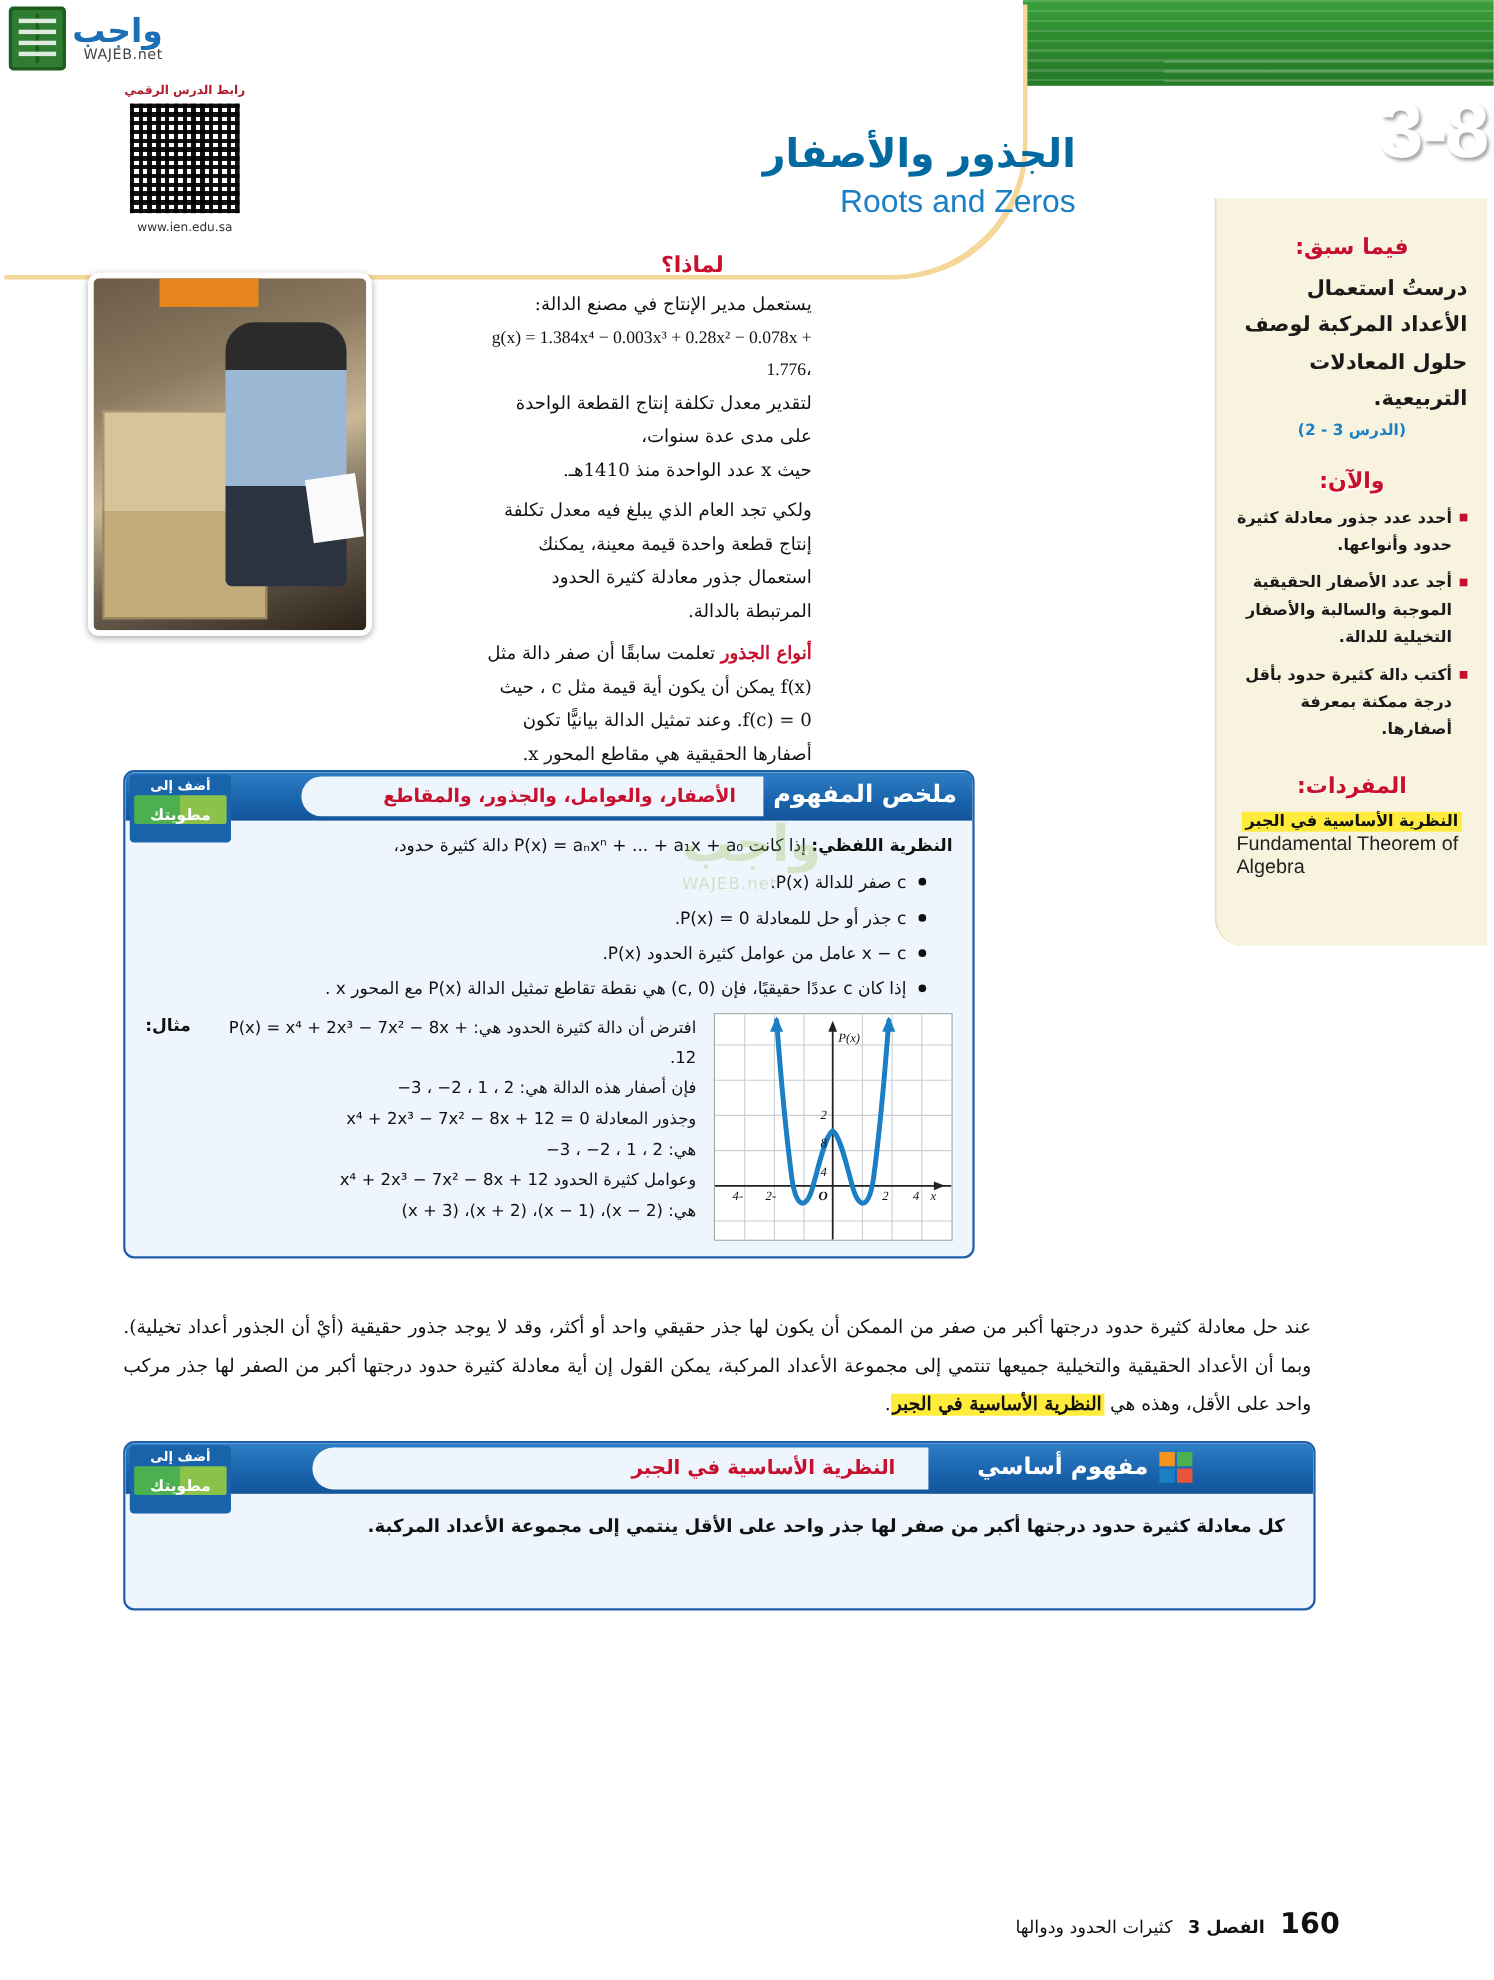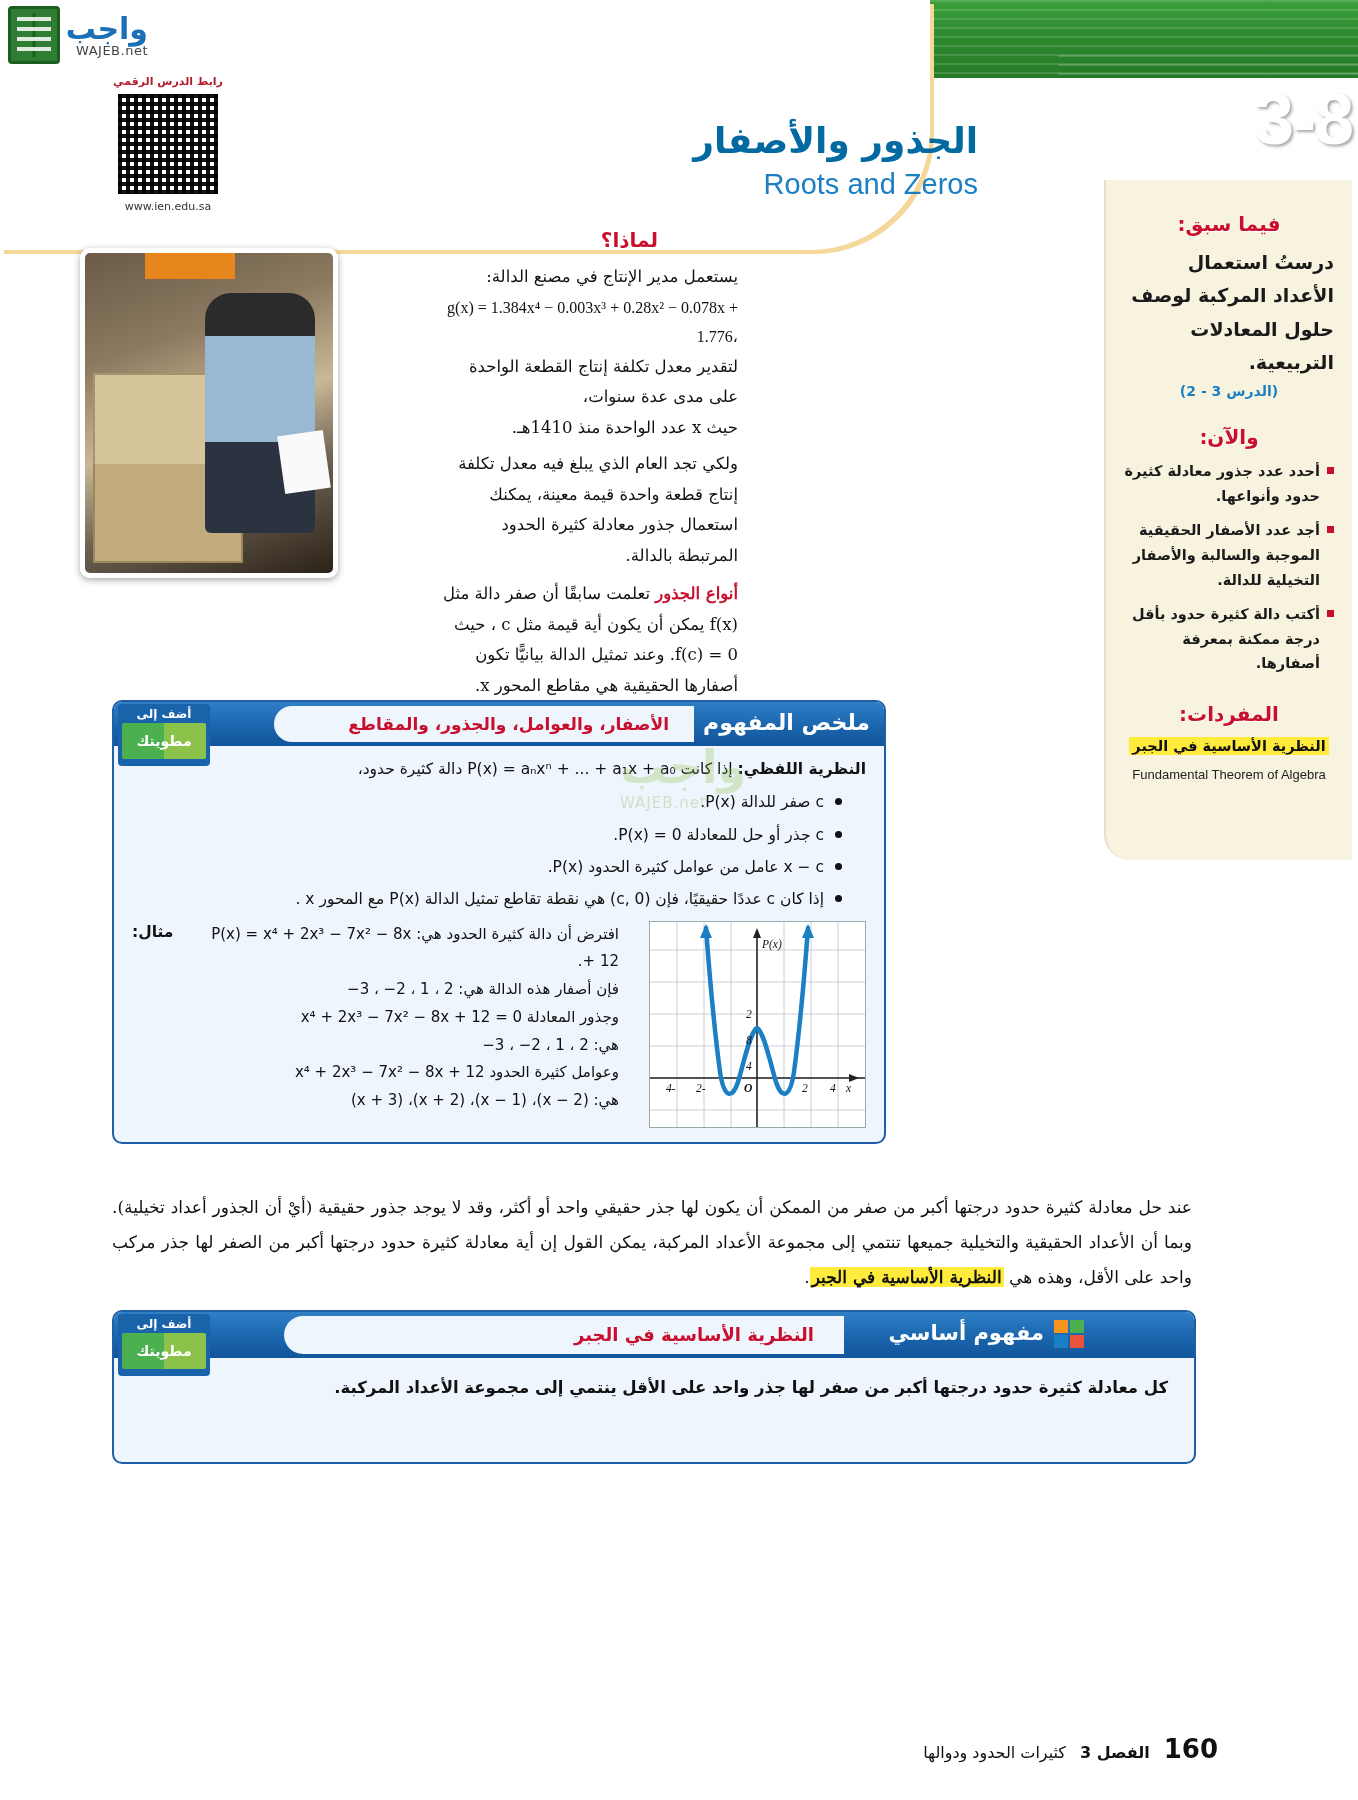--- a/index.html
+++ b/index.html
@@ -122,21 +122,21 @@
     font-size:14.5px;color:#1a1a1a;line-height:1.7;font-weight:bold;
     text-align:right;margin-bottom:10px;padding-right:14px;position:relative;
   }
   .sb-list li:before{
     content:"";position:absolute;right:0;top:8px;width:7px;height:7px;background:#c8102e;
   }
   .vocab-ar{
     background:#ffeb3b;color:#111;font-weight:bold;font-size:14.5px;
     display:inline-block;padding:1px 3px;
   }
-  .vocab-en{font-size:13px;color:#222;direction:ltr;text-align:center;margin-top:12px;font-family:"Liberation Sans",sans-serif;}
+  .vocab-en{font-size:18px;color:#222;direction:ltr;text-align:left;margin-top:1px;font-family:"Liberation Sans",sans-serif;}
   .vocab-box{text-align:center;margin-top:8px;}
 
   
   .why-head{
     position:absolute;right:700px;top:228px;z-index:30;
     color:#c8102e;font-weight:bold;font-size:20px;
     text-shadow:1px 1px 0 rgba(255,255,255,.9);
   }
   .why-body{
     position:absolute;right:620px;top:262px;width:300px;z-index:30;
@@ -190,32 +190,32 @@
   }
   .concept-head .h-sub2{
     position:absolute;right:215px;top:12px;color:#c8102e;font-weight:bold;font-size:17px;
   }
   .foldable{
     position:absolute;left:4px;top:2px;width:92px;height:62px;z-index:5;
     background:#1963ab;border-radius:4px;text-align:center;
   }
   .foldable .fl-top{color:#fff;font-size:12px;font-weight:bold;padding-top:3px;}
   .foldable .fl-bot{
-    margin:2px auto 0;width:84px;height:36px;
+    margin:2px auto 0;width:84px;height:26px;
     background:linear-gradient(90deg,#4caf50 0 50%,#8bc34a 50% 100%);
     color:#fff;font-size:14px;font-weight:bold;line-height:36px;border-radius:2px;
   }
   .concept-body{padding:10px 18px 8px;font-size:15.5px;color:#111;}
   .cb-line{margin:0 0 7px;line-height:1.7;text-align:right;}
   .lbl{font-weight:bold;}
   .bul{list-style:none;margin:4px 24px 8px 0;padding:0;}
   .bul li{position:relative;padding-right:18px;margin-bottom:6px;line-height:1.7;text-align:right;}
   .bul li:before{content:"";position:absolute;right:0;top:9px;width:7px;height:7px;border-radius:50%;background:#111;}
 
-  .example-row{display:flex;flex-direction:row;gap:22px;margin-top:6px;}
+  .example-row{display:flex;flex-direction:row;gap:8px;margin-top:6px;}
   .example-label{font-weight:bold;font-size:15.5px;width:54px;text-align:left;padding-top:2px;}
   .example-text{flex:1;text-align:right;font-size:15px;line-height:1.85;}
   .graph-holder{width:225px;}
 
   
   .graph{
     width:215px;height:205px;background:#fff;border:1px solid #9aa;position:relative;
   }
   .graph svg{position:absolute;left:0;top:0;}
   .glabel{position:absolute;font-size:11.5px;font-family:"Liberation Serif",serif;font-style:italic;color:#111;}

